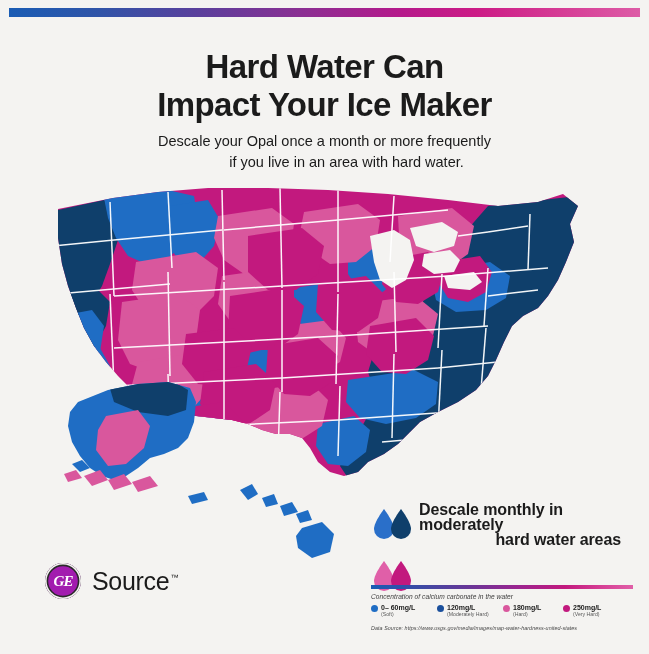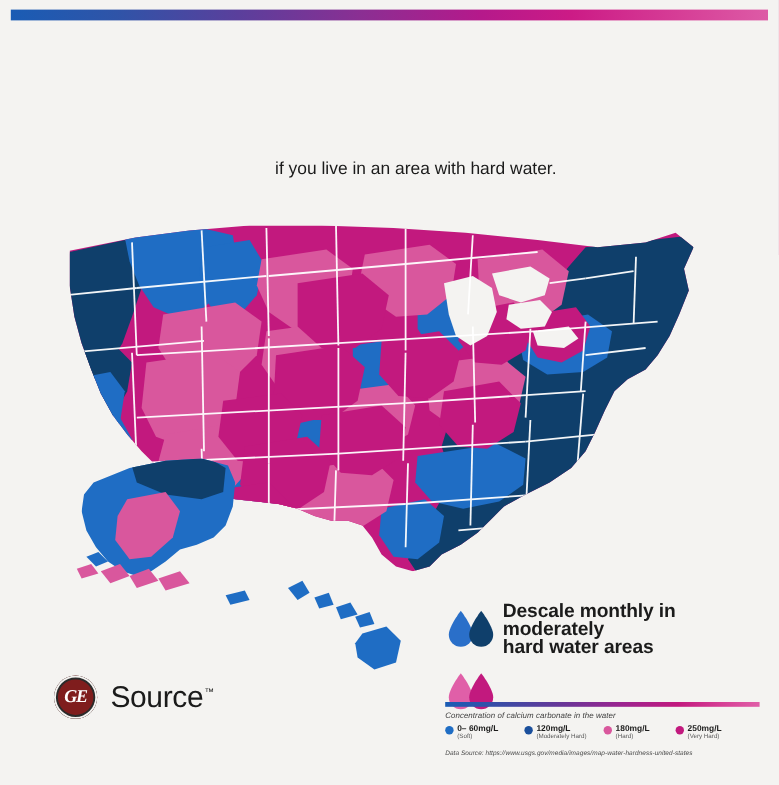--- a/index.html
+++ b/index.html
@@ -43,21 +43,21 @@
   }
   .map-wrap svg{display:block;width:100%;height:100%;}
 
   
   .logo{
     position:absolute;left:45px;top:563px;
     display:flex;align-items:center;gap:11px;
   }
   .ge-mark{
     width:36px;height:36px;border-radius:50%;
-    background:#7f1d1d;
+    background:#a21caf;
     position:relative;
     display:flex;align-items:center;justify-content:center;
     box-shadow:inset 0 0 0 1.6px #f4f3f1, inset 0 0 0 3.2px #2b2b2b;
   }
   .ge-mark span{
     color:#ffffff;font-style:italic;font-weight:bold;
     font-size:15px;letter-spacing:-1px;
     font-family:"Liberation Serif", serif;
   }
   .logo-word{
@@ -72,21 +72,21 @@
   .drop-legend{
     position:absolute;left:371px;top:502px;width:250px;
   }
   .drop-row{display:flex;align-items:center;margin-bottom:12px;}
   .drops{width:48px;height:36px;flex:0 0 48px;position:relative;}
   .drops svg{position:absolute;left:0;top:0;}
   .drop-text{
     font-size:16px;line-height:15px;font-weight:bold;color:#1b1b1b;
     letter-spacing:-0.1px;
   }
-  .drop-text .l2{display:block;}
+  .drop-text .l2{display:block;text-align:right;}
 
   
   .scale-block{
     position:absolute;left:371px;top:585px;width:262px;
   }
   .scale-bar{
     width:262px;height:4px;
     background:linear-gradient(90deg,#1a5cb4 0%,#3a4ba5 18%,#6a3597 38%,#9b2490 56%,#c2197e 74%,#d63f95 88%,#e05fa8 100%);
   }
   .scale-caption{
@@ -116,22 +116,27 @@
     letter-spacing:0.05px;
   }
 </style>
 </head>
 <body>
 
 <div class="page">
 
   <div class="top-bar"></div>
 
+  <div class="headline">
+    <span>Hard Water Can</span>
+    <span class="l2">Impact Your Ice Maker</span>
+  </div>
 
   <div class="subhead">
+    <span>Descale your Opal once a month or more frequently</span>
     <span class="l2">if you live in an area with hard water.</span>
   </div>
 
   <div class="map-wrap">
     <svg viewBox="0 0 600 400" xmlns="http://www.w3.org/2000/svg">
       <defs>
         <clipPath id="usClip">
           <path d="M40,33 L95,22 L140,16 L190,12 L250,12 L310,14 L370,18 L430,24 L480,30 L520,26 L545,18 L560,30 L552,48 L556,66
                    L548,86 L540,104 L530,120 L520,132 L505,140 L494,150 L486,166 L478,184 L470,200 L458,214 L440,226 L420,236
                    L402,246 L392,256 L380,268 L366,278 L350,286 L340,296 L326,300 L312,296 L300,286 L292,272 L284,262 L272,258

